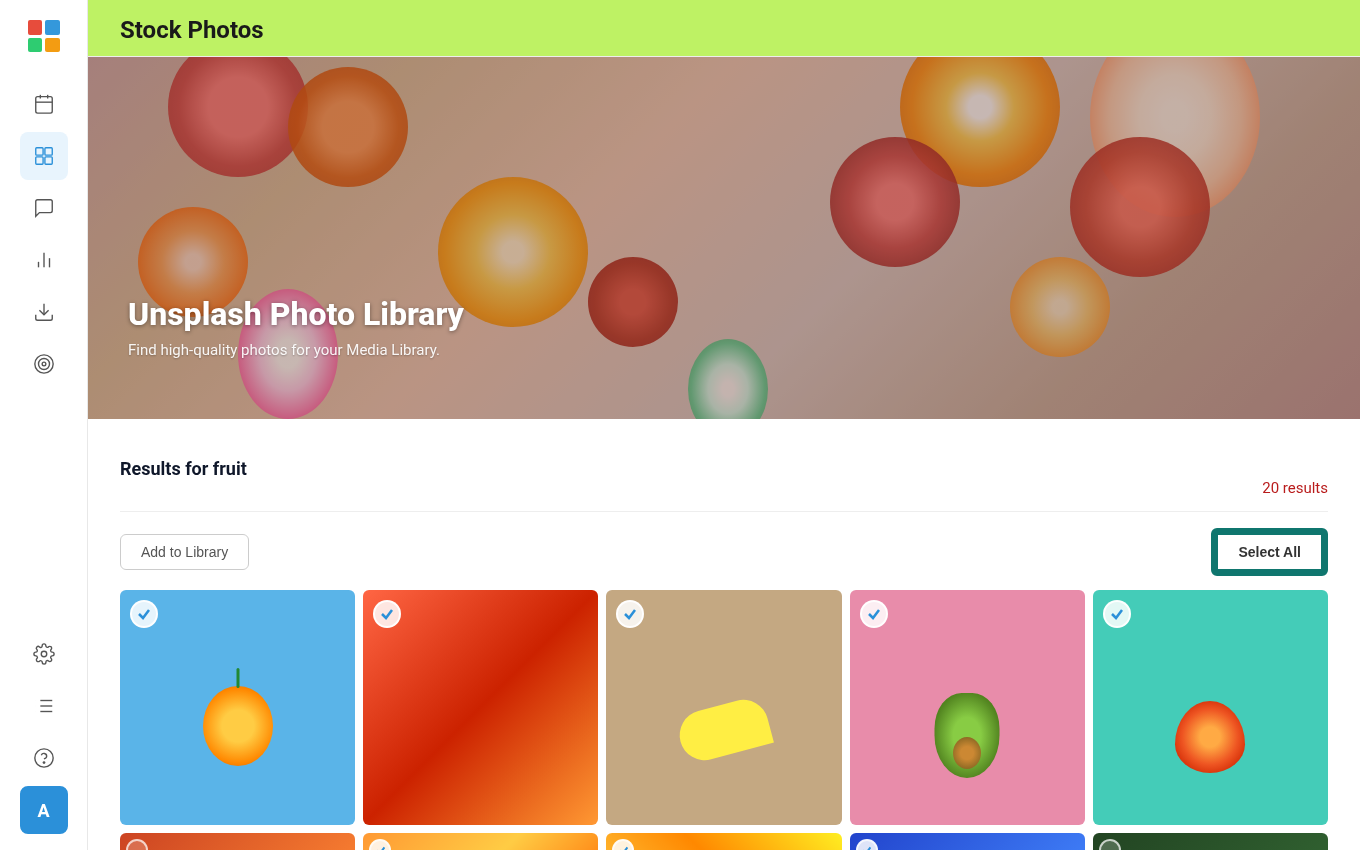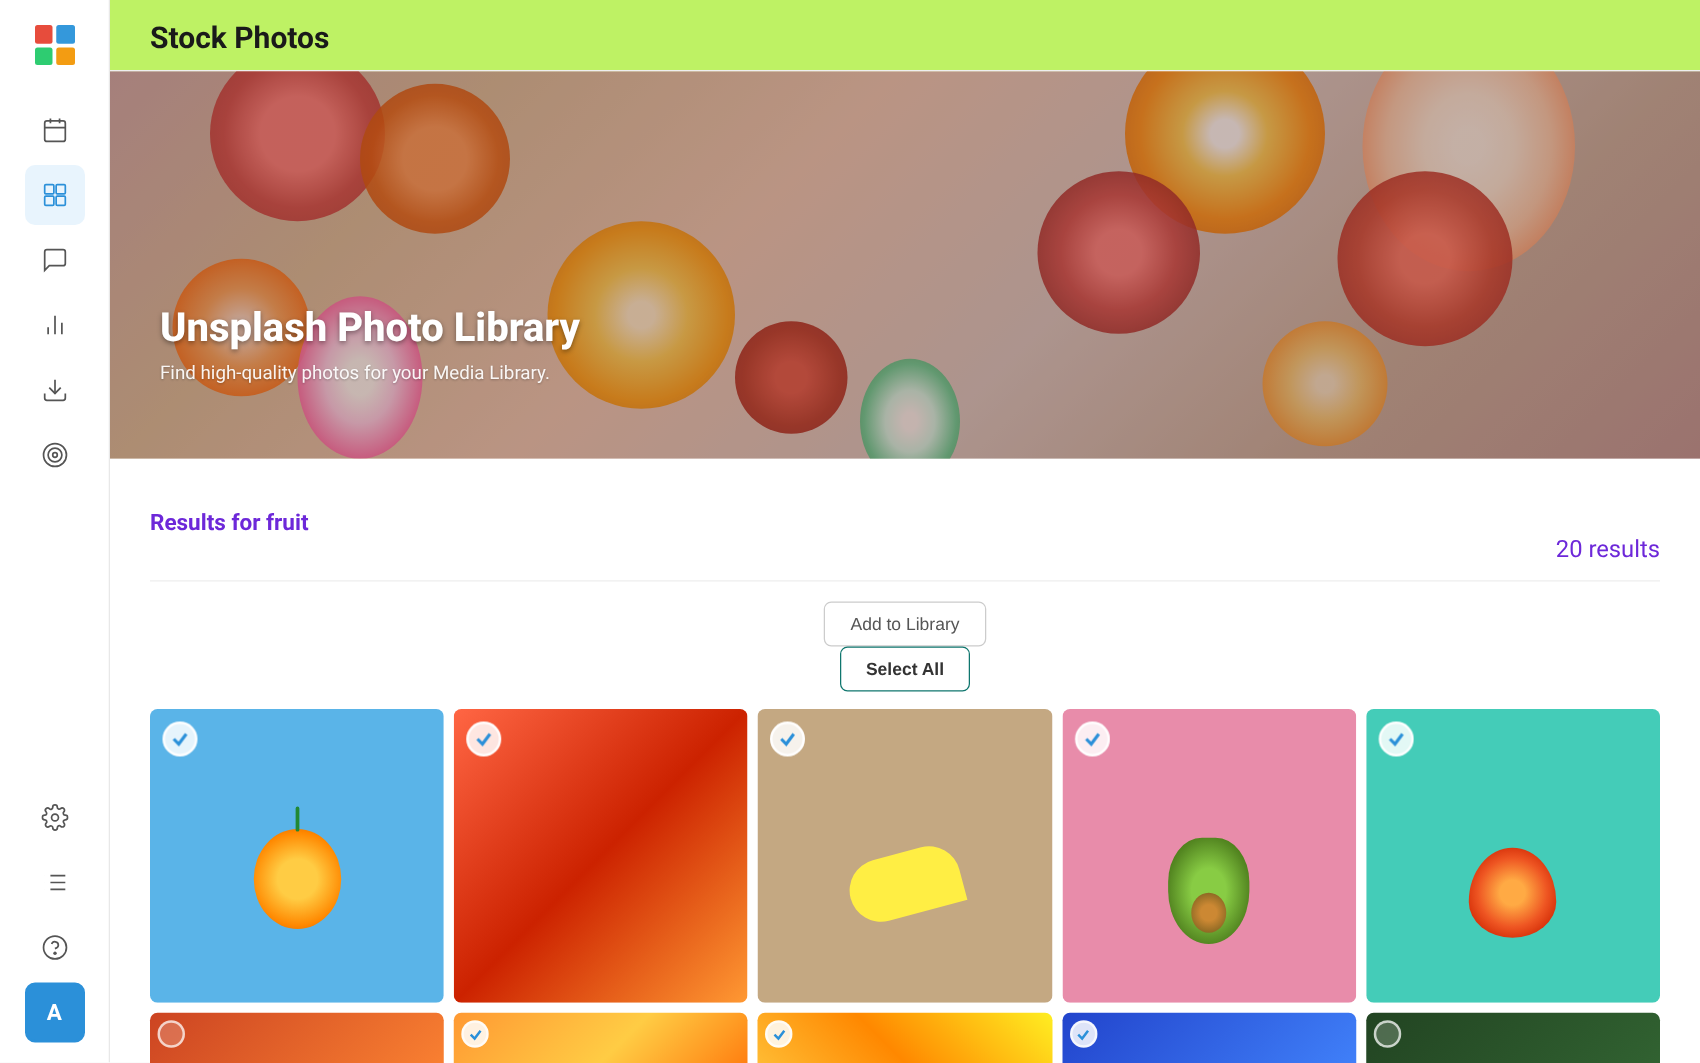--- a/index.html
+++ b/index.html
@@ -99,21 +99,21 @@
     }
     .page-title {
       font-size: 24px;
       font-weight: 700;
       color: #1a1a1a;
     }
 
     
     .hero-banner {
       position: relative;
-      height: 310px;
+      height: 362px;
       overflow: hidden;
       flex-shrink: 0;
     }
     .hero-bg {
       width: 100%;
       height: 100%;
       background: linear-gradient(135deg, #c8a4a4 0%, #d4b896 20%, #e8c4b0 40%, #d4c4c0 60%, #c0a898 80%, #b89090 100%);
       position: relative;
     }
     
@@ -196,49 +196,48 @@
       display: flex;
       align-items: center;
       justify-content: space-between;
       padding: 20px 0 14px;
       border-bottom: 1px solid #eee;
       margin-bottom: 0;
     }
     .results-for {
       font-size: 18px;
       font-weight: 700;
-      color: #6d28d9;
+      color: #0f172a;
     }
     .results-count {
-      font-size: 19px;
-      color: #6d28d9;
+      font-size: 15px;
+      color: #b91c1c;
       margin-top: 40px;
     }
 
     
     .action-bar {
       display: flex;
       align-items: center;
       justify-content: space-between;
       padding: 16px 0 14px;
-      flex-direction: column;
     }
     .btn-add-library {
       padding: 9px 20px;
       border: 1px solid #ccc;
       background: #fff;
       border-radius: 6px;
       font-size: 14px;
       color: #555;
       cursor: pointer;
       font-weight: 500;
     }
     .btn-select-all {
       padding: 9px 20px;
-      border: 1px solid #0f766e;
+      border: 7px solid #0f766e;
       background: #fff;
       border-radius: 6px;
       font-size: 14px;
       color: #333;
       cursor: pointer;
       font-weight: 600;
     }
 
     
     .photo-grid {

